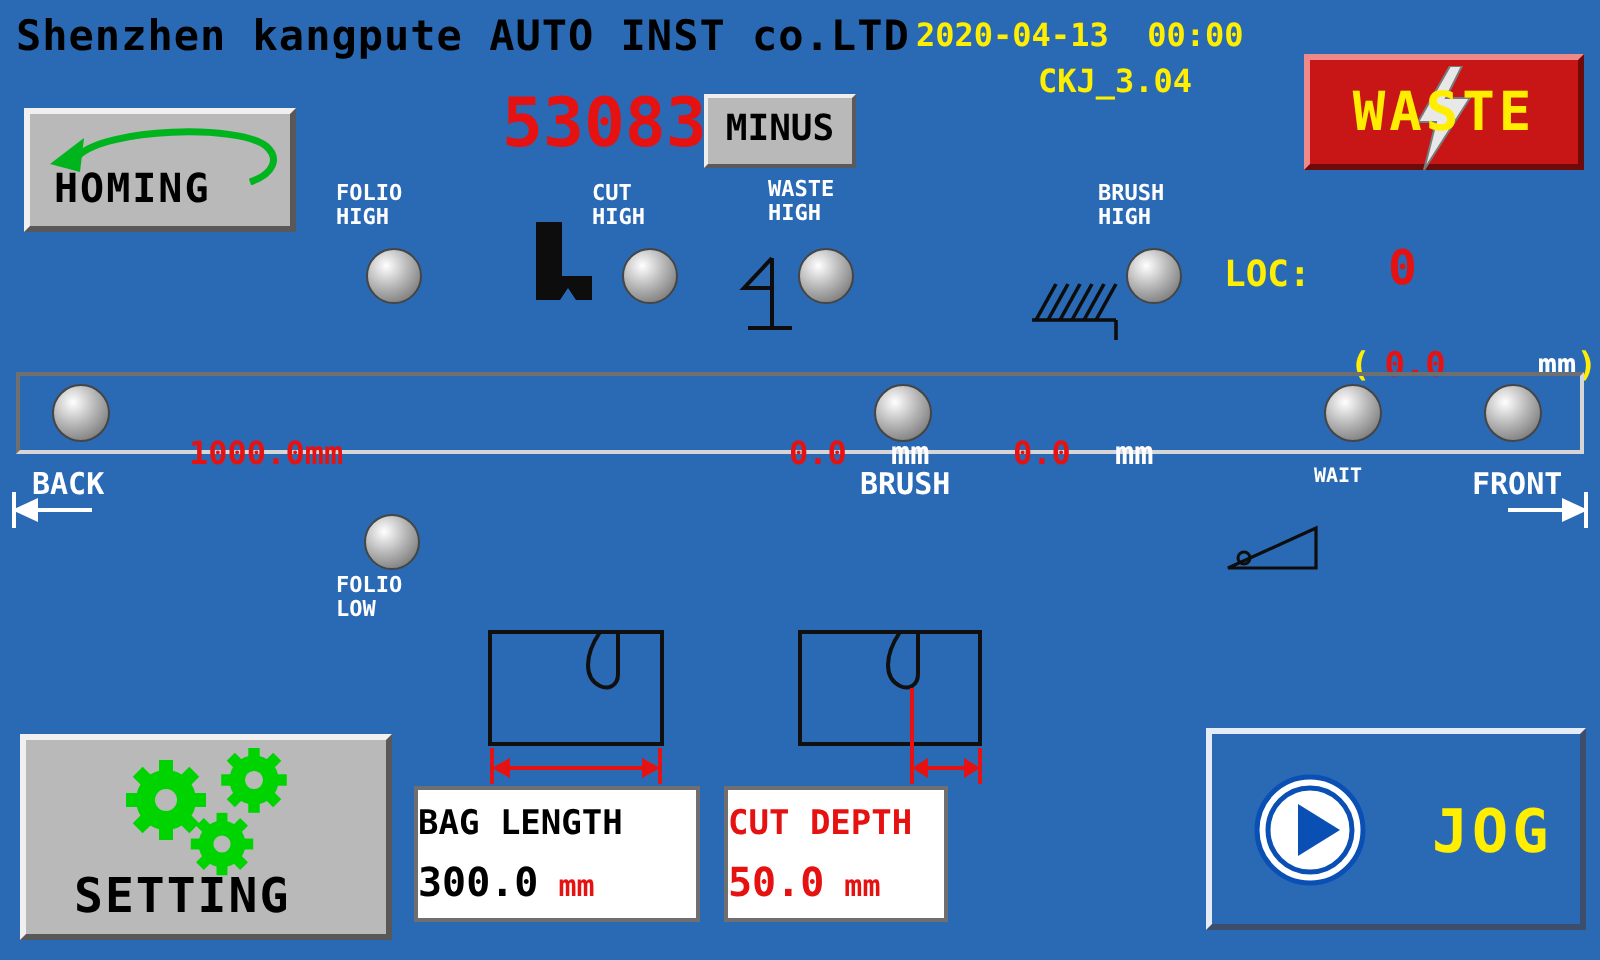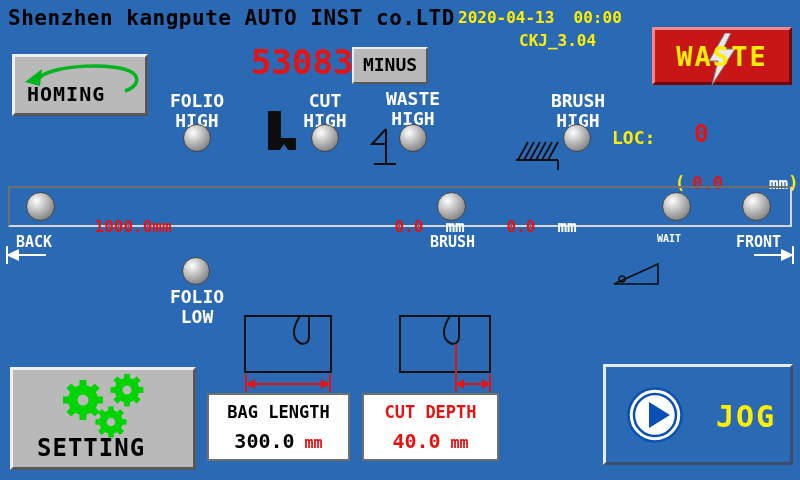--- a/index.html
+++ b/index.html
@@ -27,29 +27,29 @@
     background:#b9b9b9;
     border:2px solid;
     border-color:#eeeeee #5a5a5a #5a5a5a #eeeeee;
     text-align:center;
   }
   .sphere {
     position:absolute; width:28px; height:28px; border-radius:50%;
     background:radial-gradient(circle at 35% 30%, #ffffff, #b5b5b5 45%, #6d6d6d 92%);
     border:1px solid #454545;
   }
-  .lbl2 { position:absolute; text-align:center; font-size:18px; line-height:1.12; color:#fff; }
+  .lbl2 { position:absolute; text-align:left; font-size:11px; line-height:1.12; color:#fff; }
   .lbl2 .line { display:block; }
   .track {
     position:absolute; left:8px; top:186px; width:784px; height:41px;
     border:2px solid; border-color:#6f6f6f #d6d6d6 #d6d6d6 #6f6f6f;
   }
   .valuebox {
     position:absolute; width:143px; height:68px;
-    background:#ffffff; border:2px solid #6f6f6f; text-align:center;
+    background:#ffffff; border:2px solid #6f6f6f; text-align:left;
   }
   .vb-title { font-size:17px; margin-top:7px; }
   .vb-val   { font-size:20px; margin-top:7px; }
   .vb-unit  { font-size:15px; margin-left:10px; }
   .reset-btn {
     position:absolute; left:652px; top:27px; width:140px; height:58px;
     background:#c81616; border:3px solid; border-color:#f08a8a #6e0a0a #6e0a0a #f08a8a;
     display:flex; align-items:center; justify-content:center;
   }
   .reset-label { position:relative; z-index:1; font-size:27px; letter-spacing:2px; color:#ffee00; }
@@ -197,24 +197,24 @@
     <polygon points="58,70 66,65 66,75" fill="#e61212"></polygon>
     <polygon points="92,70 84,65 84,75" fill="#e61212"></polygon>
   </svg>
 
   <div class="valuebox" style="left:207px;top:393px">
     <div class="vb-title c-blue">BAG LENGTH</div>
     <div class="vb-val">
       <span class="c-blue">300.0</span><span class="c-red vb-unit">mm</span>
     </div>
   </div>
-  <div class="valuebox" style="left:362px;top:393px;width:137px">
+  <div class="valuebox" style="left:362px;top:393px;width:112px">
     <div class="vb-title c-red">CUT DEPTH</div>
     <div class="vb-val">
-      <span class="c-red">40.0</span><span class="c-red vb-unit">mm</span>
+      <span class="c-red">50.0</span><span class="c-red vb-unit">mm</span>
     </div>
   </div>
 
   <button class="btn3d abs" style="left:10px;top:367px;width:186px;height:103px">
     <svg class="abs" style="left:34px;top:4px" width="124" height="64" viewBox="0 0 124 64">
       <g transform="translate(36,26)" fill="#00d400">
         <rect x="-3.5" y="-20" width="7" height="40"></rect>
         <rect x="-3.5" y="-20" width="7" height="40" transform="rotate(45)"></rect>
         <rect x="-3.5" y="-20" width="7" height="40" transform="rotate(90)"></rect>
         <rect x="-3.5" y="-20" width="7" height="40" transform="rotate(135)"></rect>

